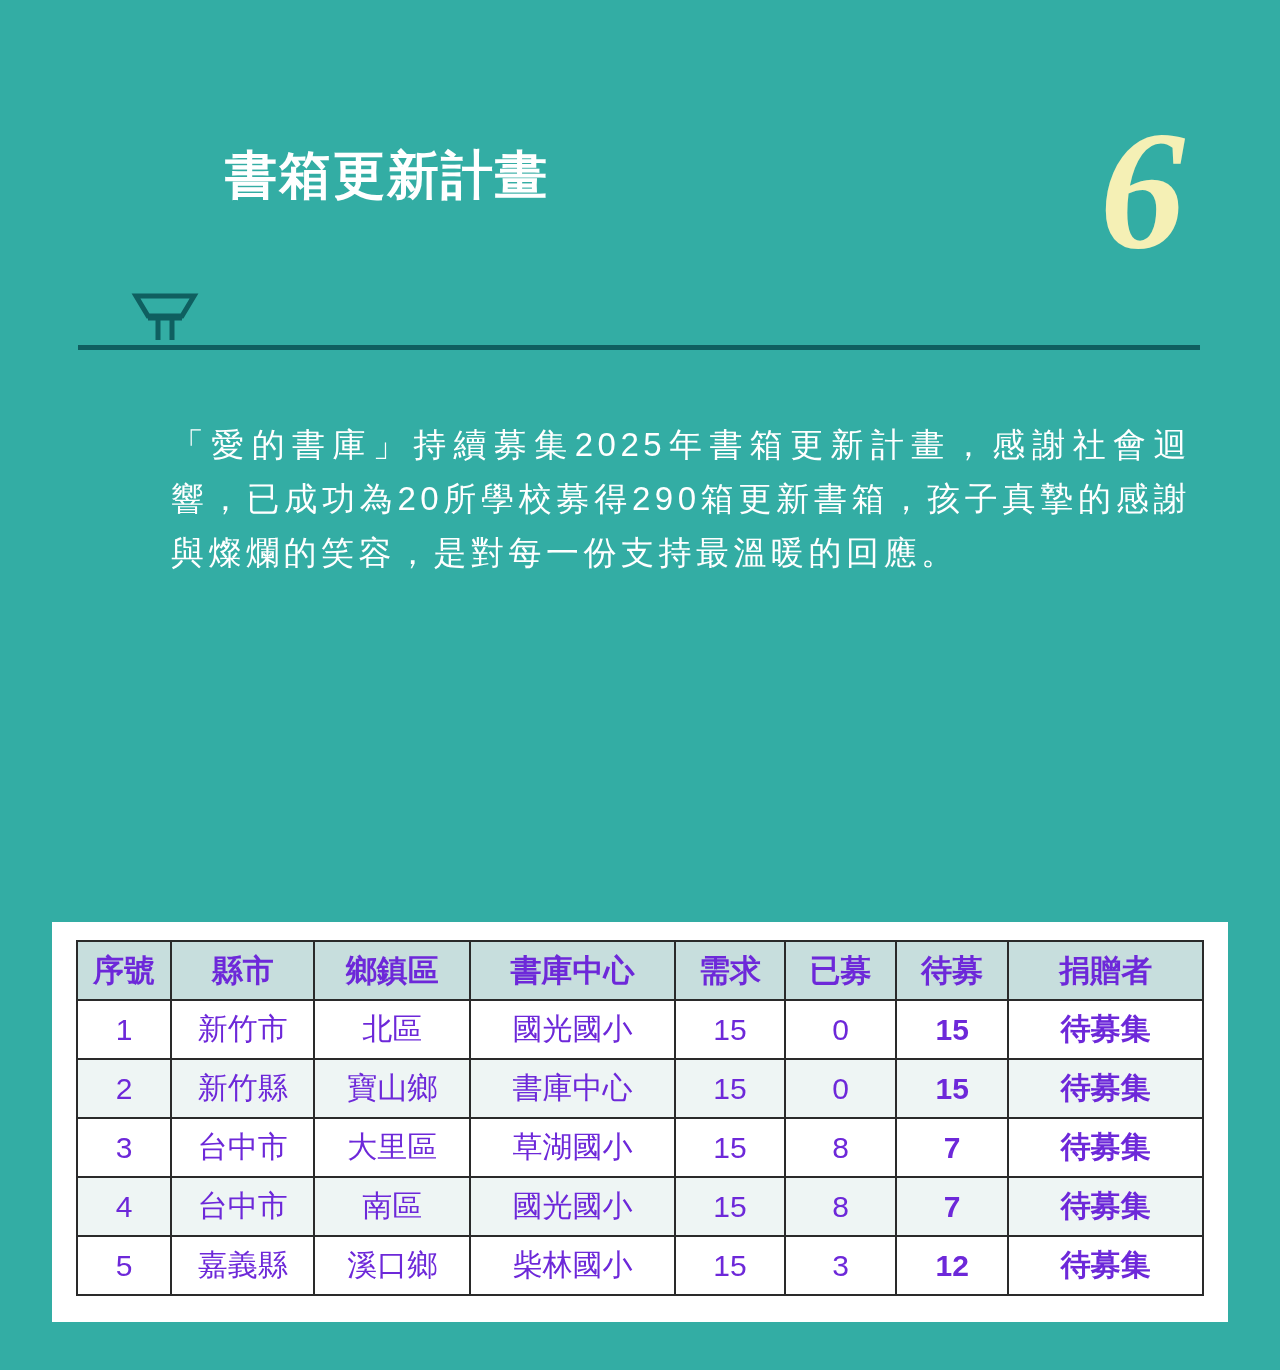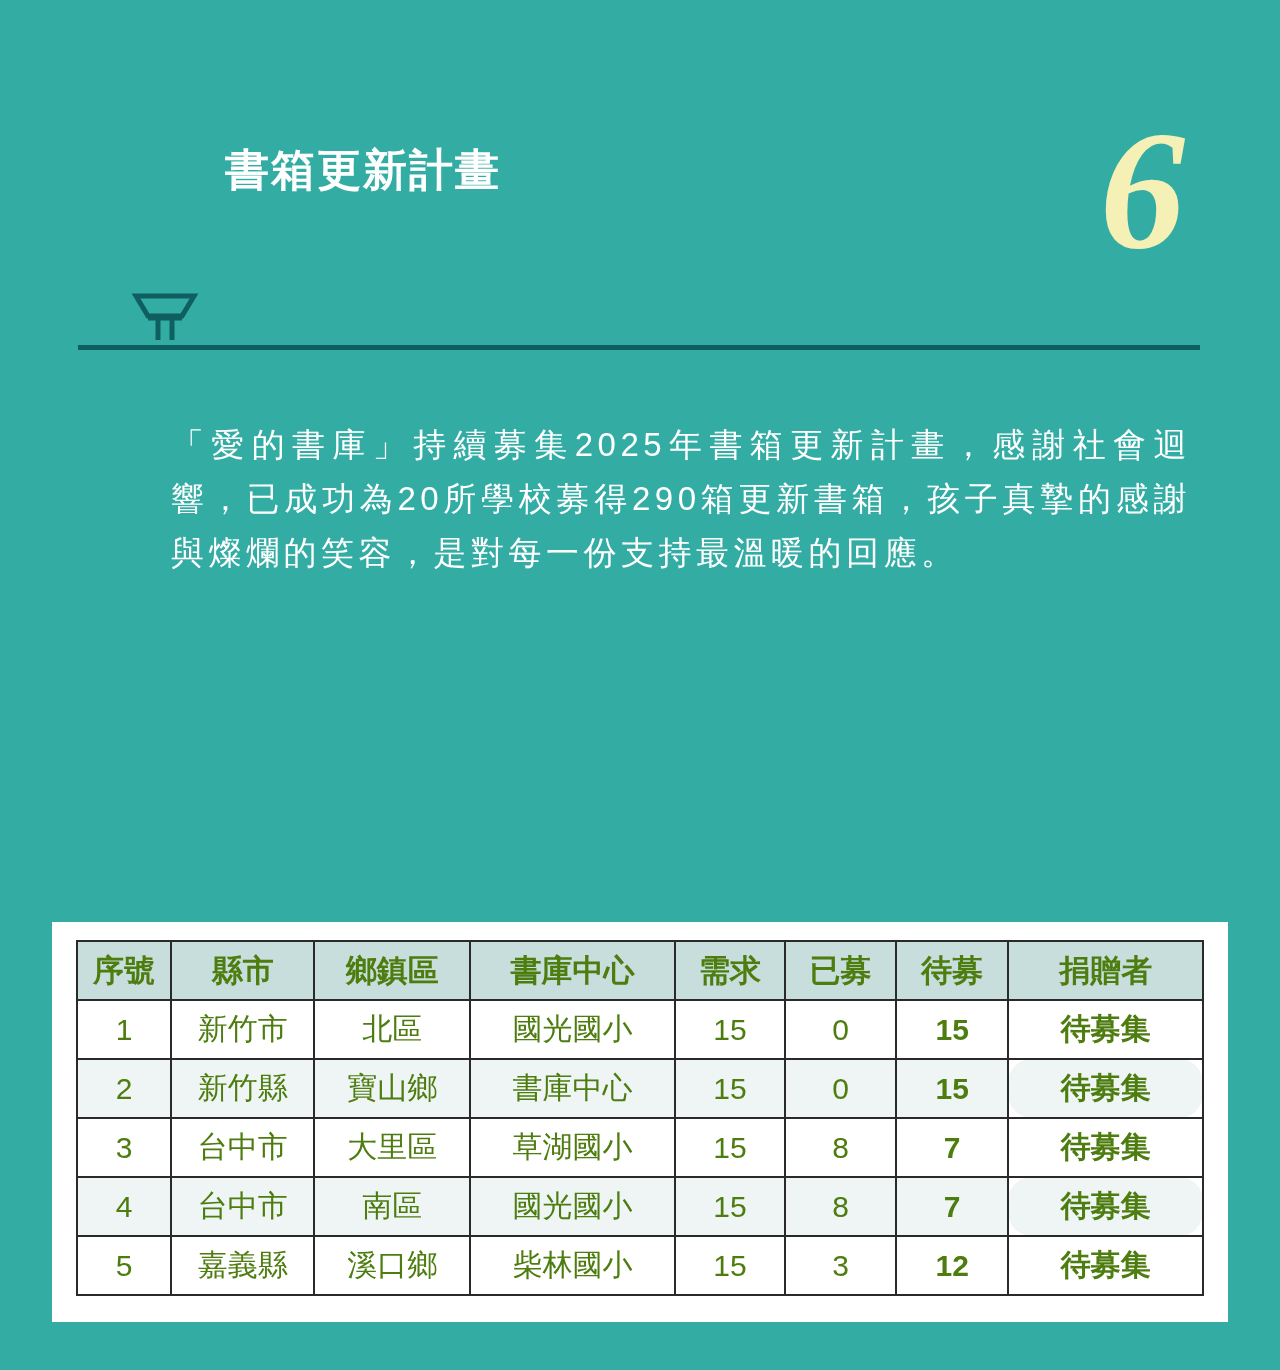--- a/index.html
+++ b/index.html
@@ -22,21 +22,21 @@
     height: 240px;
     box-sizing: border-box;
   }
   .title-block {
     position: absolute;
     left: 225px;
     top: 140px;
     color: #ffffff;
   }
   .title-line {
-    font-size: 44px;
+    font-size: 52px;
     font-weight: bold;
     line-height: 1.35;
     letter-spacing: 2px;
     white-space: nowrap;
   }
   .page-number {
     position: absolute;
     right: 95px;
     top: 105px;
     font-size: 170px;
@@ -95,21 +95,21 @@
   table.data-table {
     border-collapse: collapse;
     width: 100%;
     table-layout: fixed;
   }
   table.data-table th,
   table.data-table td {
     border: 2px solid #2a2a2a;
     text-align: center;
     font-size: 30px;
-    color: #4d7c0f;
+    color: #6d28d9;
     height: 57px;
     padding: 0 0;
     white-space: nowrap;
   }
   table.data-table thead th {
     background: #c7dedd;
     font-weight: bold;
     font-size: 31px;
   }
   table.data-table tbody tr:nth-child(even) td {
@@ -118,21 +118,20 @@
   table.data-table tbody tr:nth-child(odd) td {
     background: #ffffff;
   }
   td.pending-count {
     color: #c0272d;
     font-weight: bold;
   }
   td.donor-status {
     color: #c0272d;
     font-weight: bold;
-    border-radius: 24px;
   }
 
   
   col.c-seq    { width: 92px; }
   col.c-county { width: 140px; }
   col.c-town   { width: 152px; }
   col.c-center { width: 200px; }
   col.c-need   { width: 108px; }
   col.c-raised { width: 108px; }
   col.c-pend   { width: 110px; }

